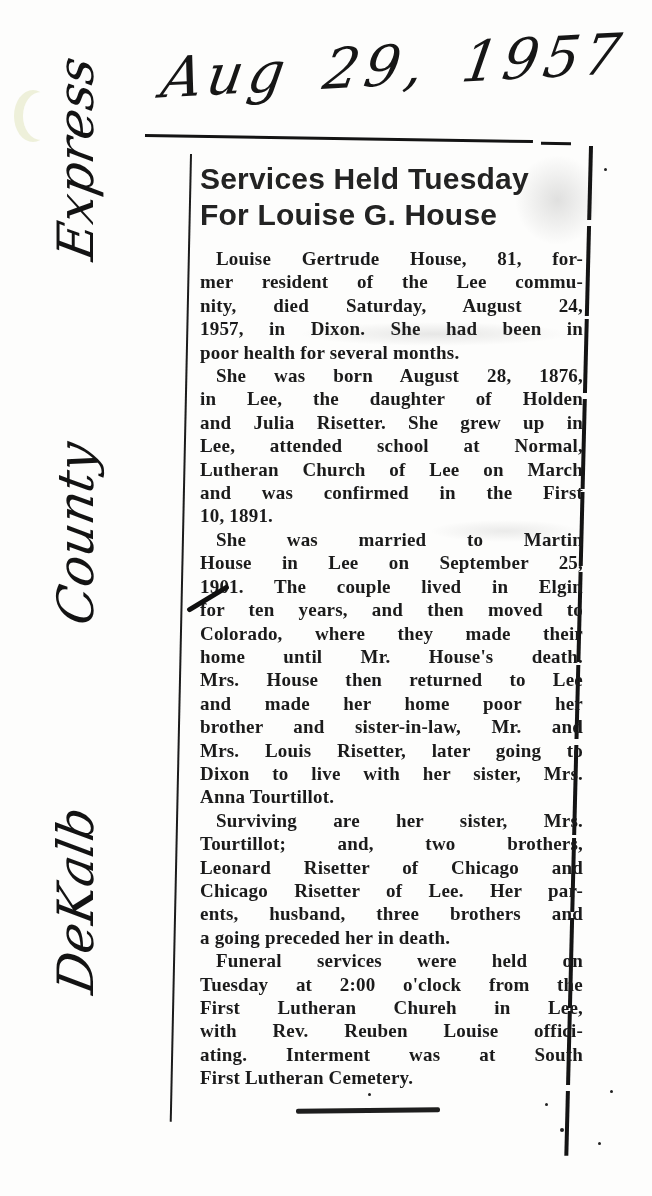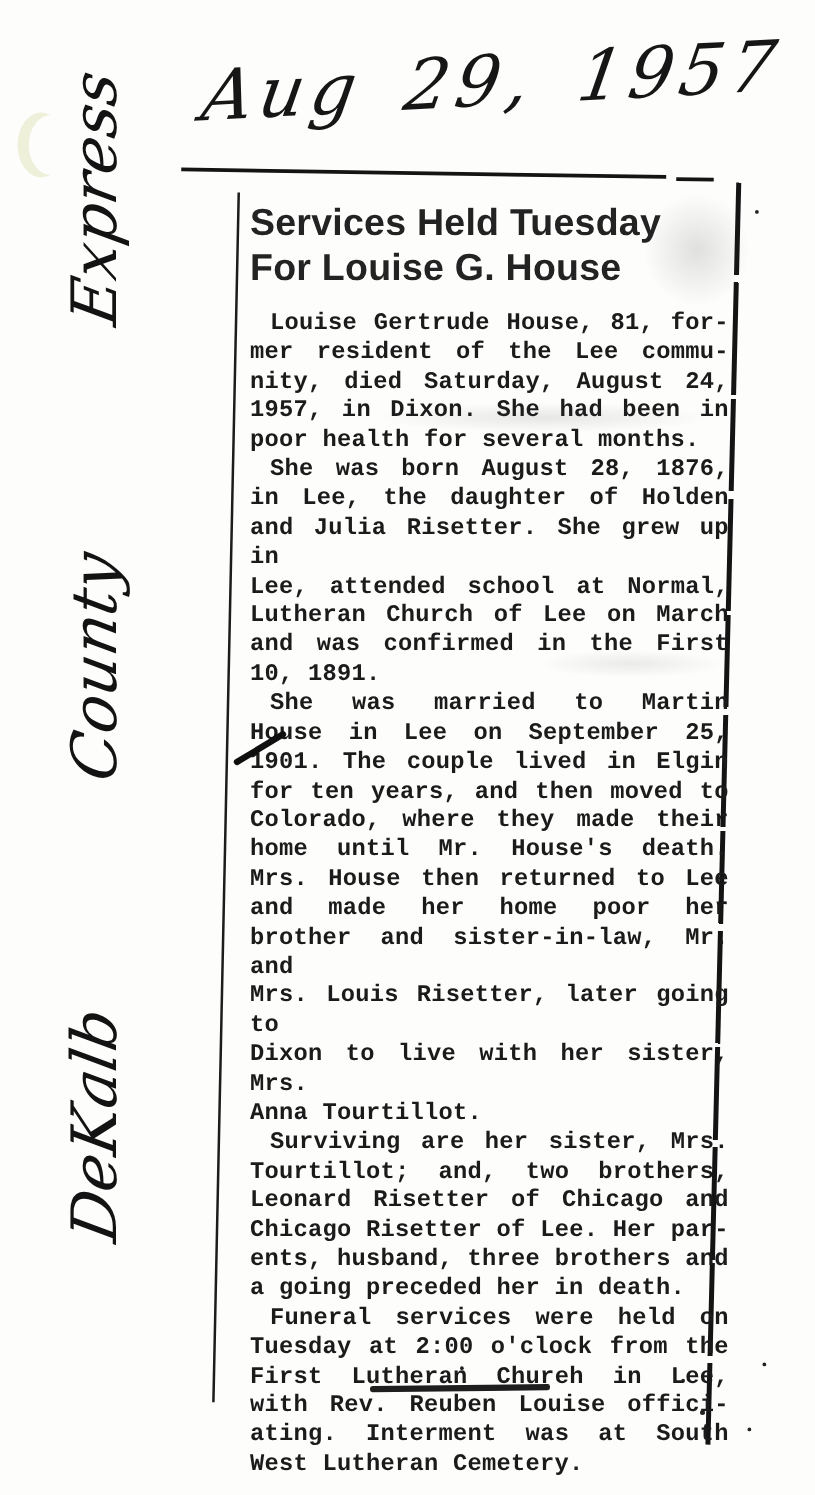--- a/index.html
+++ b/index.html
@@ -84,21 +84,21 @@
     font-weight: 700;
     font-size: 30px;
     line-height: 36px;
     color: #232323;
     letter-spacing: 0.2px;
   }
 
   
   .article-body {
     left: 200px; top: 247px; width: 383px;
-    font-family: Liberation Mono, monospace;
+    font-family: Liberation Serif, serif;
     font-weight: 700;
     font-size: 19px;
     line-height: 23.4px;
     color: #1b1b1b;
     letter-spacing: 0.2px;
   }
   .para { margin: 0; }
   .line { text-align: justify; text-align-last: justify; }
   .line.first { text-indent: 16px; }
   .line.last { text-align-last: left; }
@@ -192,21 +192,21 @@
         <div class="line">Chicago Risetter of Lee. Her par-</div>
         <div class="line">ents, husband, three brothers and</div>
         <div class="line last">a going preceded her in death.</div>
       </div>
       <div class="para">
         <div class="line first">Funeral services were held on</div>
         <div class="line">Tuesday at 2:00 o'clock from the</div>
         <div class="line">First Lutheran Chureh in Lee,</div>
         <div class="line">with Rev. Reuben Louise offici-</div>
         <div class="line">ating. Interment was at South</div>
-        <div class="line last">West Lutheran Cemetery.</div>
+        <div class="line last">First Lutheran Cemetery.</div>
       </div>
     </div>
 
   <div class="abs ink-stroke"></div>
   <div class="abs end-rule"></div>
   <div class="abs smudge smudge-1"></div>
   <div class="abs smudge smudge-2"></div>
   <div class="abs smudge smudge-3"></div>
   <div class="abs speck speck-1"></div>
   <div class="abs speck speck-2"></div>

